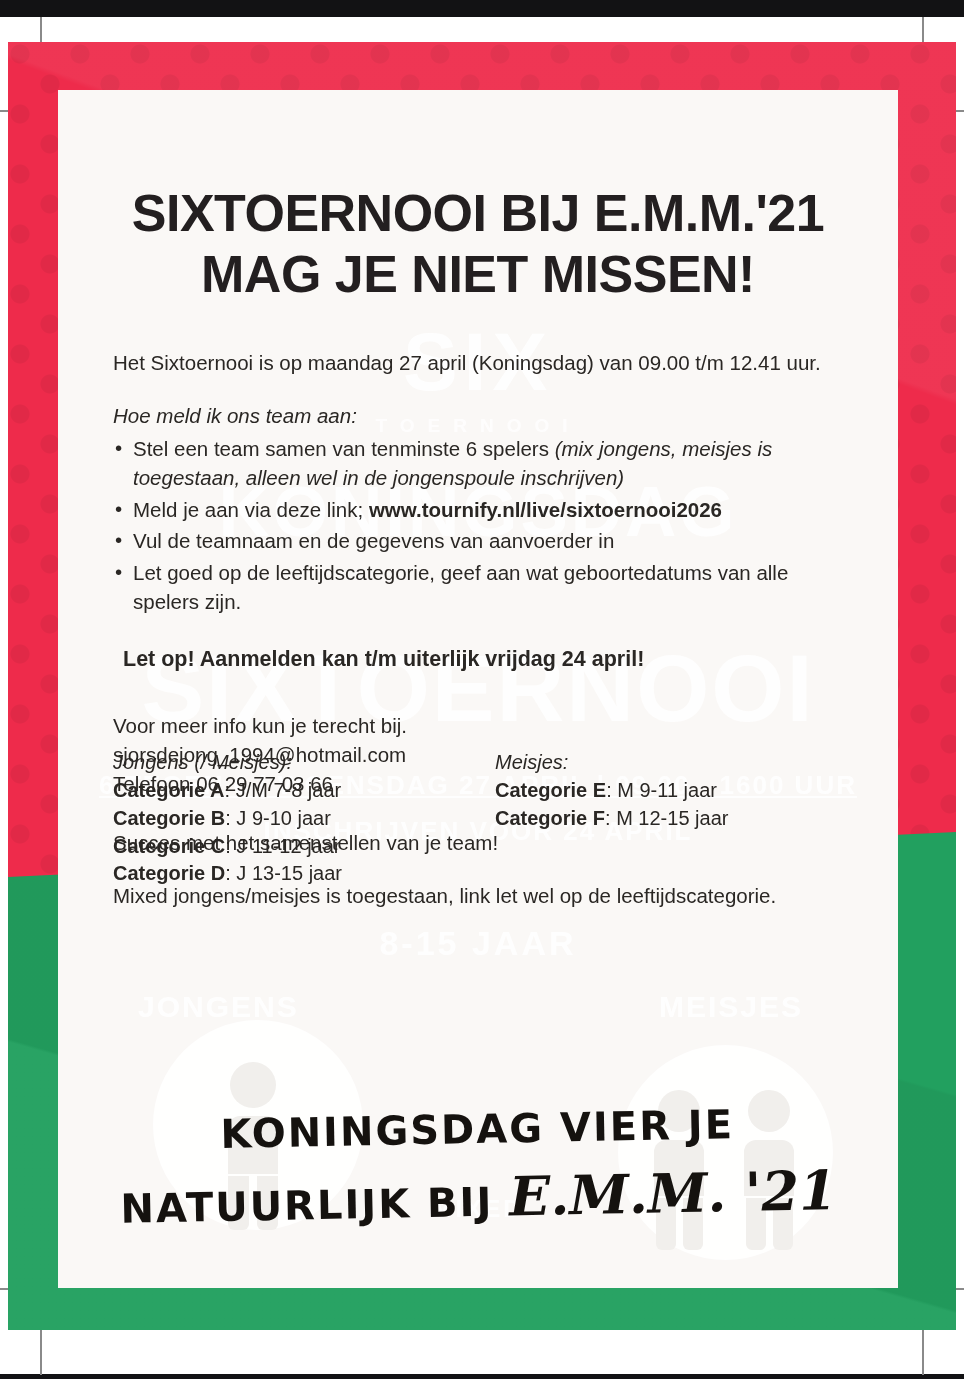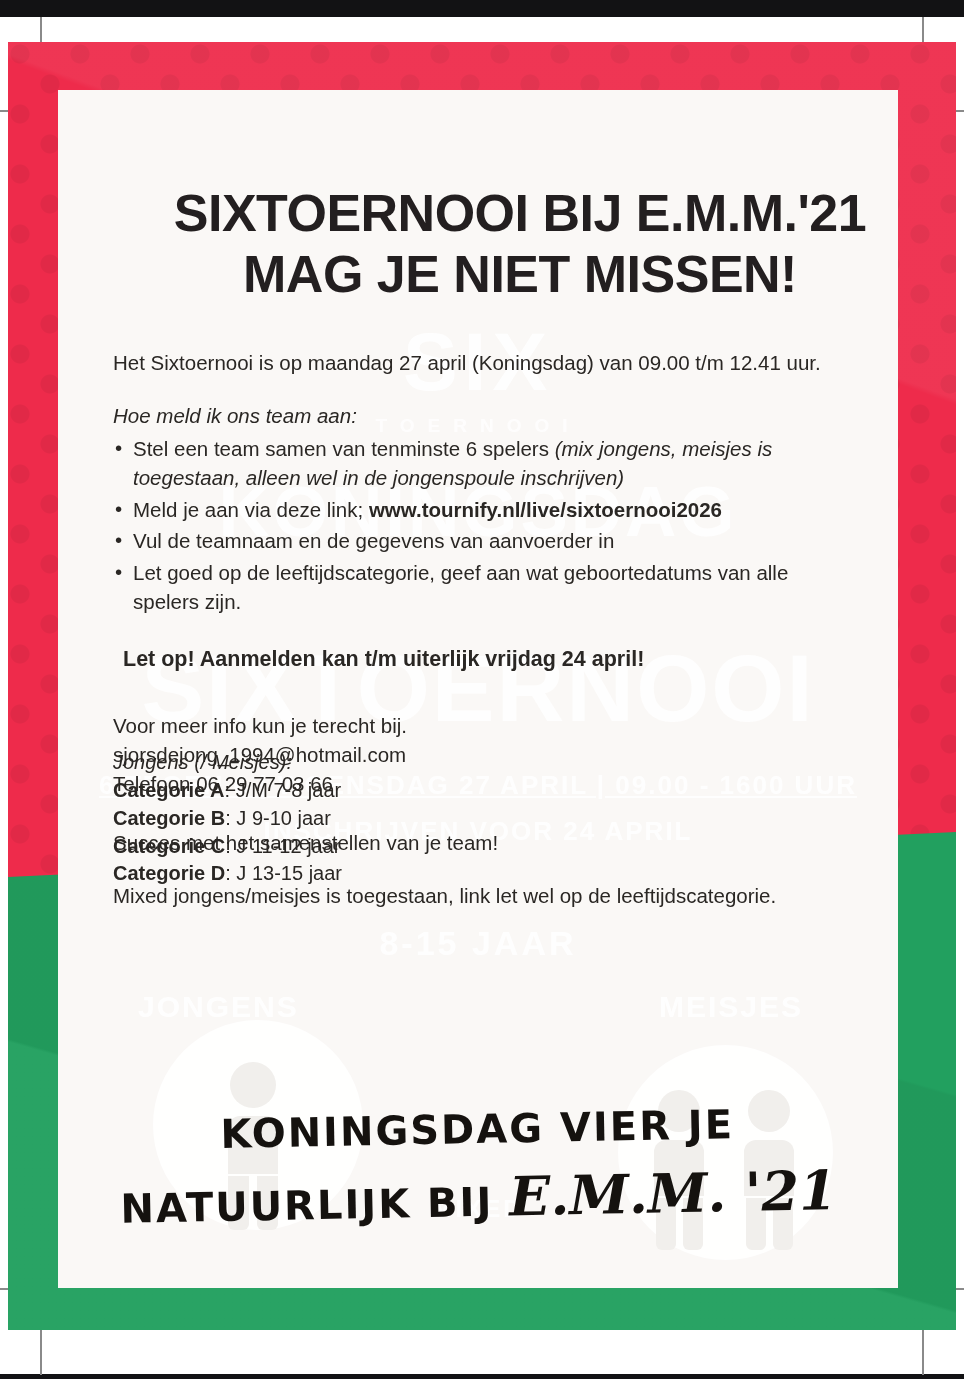--- a/index.html
+++ b/index.html
@@ -190,21 +190,20 @@
     left: 0;
     top: 58px;
     width: 100%;
     text-align: center;
     color: #231F20;
     font-weight: 900;
     font-size: 52px;
     line-height: 1.17;
     letter-spacing: -0.5px;
     font-stretch: condensed;
-    margin-left: 42px;
   }
   .headline-l2 { display: block; }
 
   
   .body-text {
     position: absolute;
     left: 55px;
     top: 258px;
     width: 745px;
     color: #2A2724;
@@ -367,20 +366,25 @@
     </div>
 
     <div class="cats">
       <div class="cats-col">
         <div class="cats-head">Jongens (/ Meisjes):</div>
         <div class="cat-row"><span class="cat-label">Categorie A</span>:<span> J/M 7-8 jaar</span></div>
         <div class="cat-row"><span class="cat-label">Categorie B</span>:<span> J 9-10 jaar</span></div>
         <div class="cat-row"><span class="cat-label">Categorie C</span>:<span> J 11-12 jaar</span></div>
         <div class="cat-row"><span class="cat-label">Categorie D</span>:<span> J 13-15 jaar</span></div>
       </div>
+      <div class="cats-col right">
+        <div class="cats-head">Meisjes:</div>
+        <div class="cat-row"><span class="cat-label">Categorie E</span>:&nbsp;<span>M 9-11 jaar</span></div>
+        <div class="cat-row"><span class="cat-label">Categorie F</span>:&nbsp;<span>M 12-15 jaar</span></div>
+      </div>
     </div>
 
     <div class="handwriting">
       <span class="hw-l1">KONINGSDAG VIER JE</span>
       <span class="hw-l2"><span>NATUURLIJK BIJ </span><span class="hw-emm">E.M.M. '21</span></span>
     </div>
 
   </div>
 </div>
 

